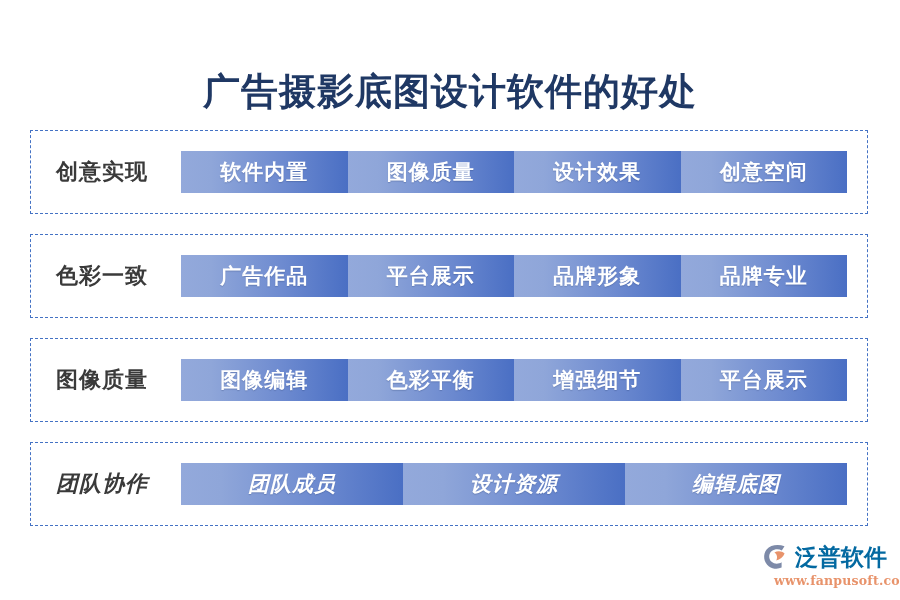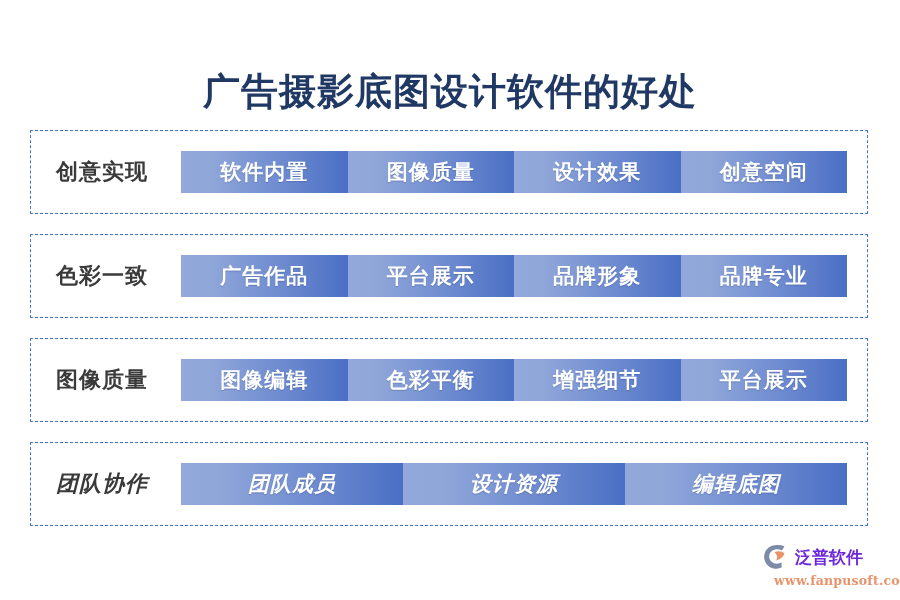--- a/index.html
+++ b/index.html
@@ -94,23 +94,23 @@
     height:30px;
   }
   .logo-mark {
     width:30px; height:28px;
     flex:0 0 30px;
     position:relative;
     margin-right:3px;
   }
   .logo-text {
     font-family:"DejaVu Serif", serif;
-    font-size:17px;
+    font-size:23px;
     font-weight:bold;
-    color:#6d28d9;
+    color:#0369a1;
     letter-spacing:0px;
     white-space:nowrap;
     line-height:28px;
   }
   .logo-url {
     font-family:"DejaVu Serif", serif;
     font-size:12.5px;
     font-weight:bold;
     color:#e8936b;
     letter-spacing:0.2px;

